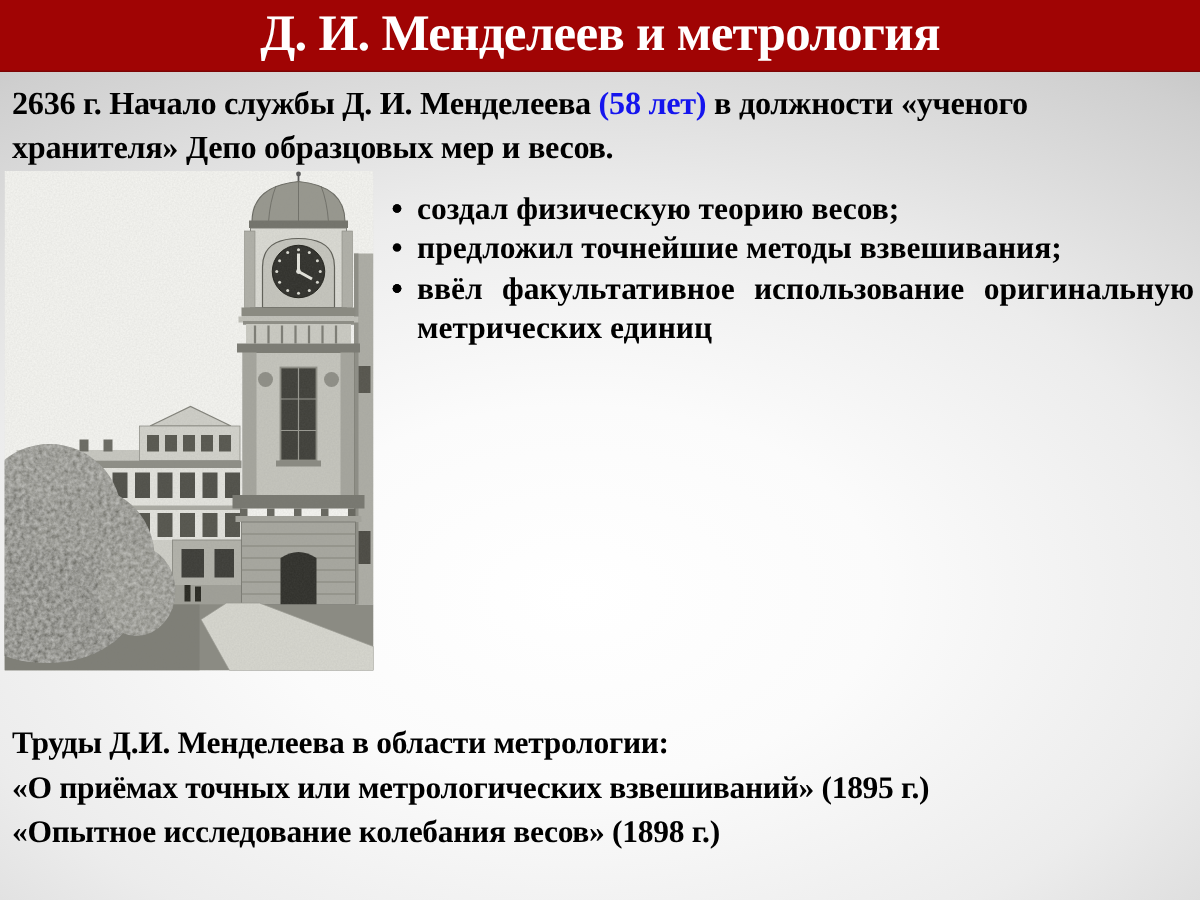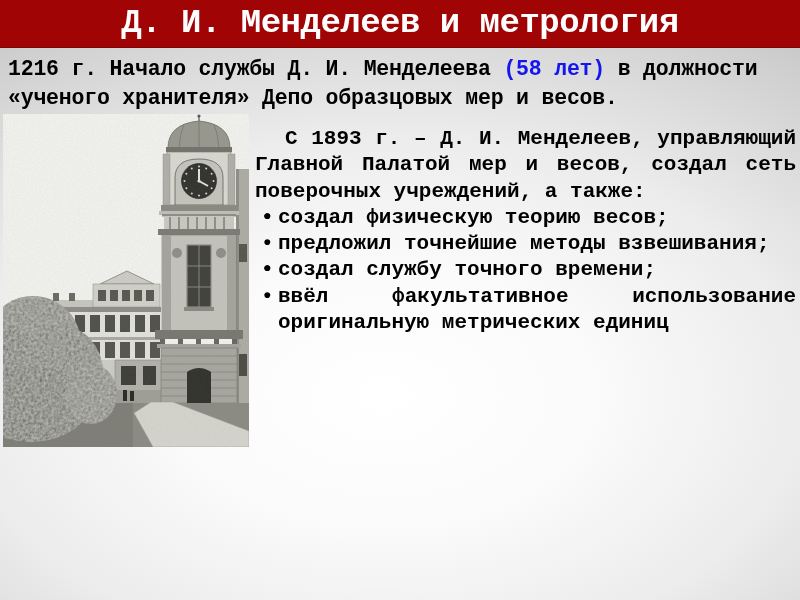--- a/index.html
+++ b/index.html
@@ -1,18 +1,18 @@
 <!DOCTYPE html>
 <html style="--title-bar-bg: #A00404; --title-color: #FFFFFF; --text-color: #000000; --highlight-blue: #1515EE;"><head>
 <meta charset="utf-8">
 <style>
   html,body{margin:0;padding:0;background:#666;}
   .slide{
     position:relative;width:800px;height:600px;overflow:hidden;
-    font-family:Liberation Mono, monospace;font-weight:bold;
+    font-family:Liberation Serif, serif;font-weight:bold;
     color:var(--text-color,#000);
     background:radial-gradient(ellipse 115% 95% at 48% 66%,
       #ffffff 0%, #fbfbfb 22%, #ececec 46%, #cfcfcf 72%, #a4a4a4 100%);
   }
   .title-bar{
     position:absolute;top:0;left:0;width:800px;height:47px;
     background:var(--title-bar-bg,#A00404);
     border-bottom:1px solid #7c0404;
     text-align:center;
   }
@@ -43,21 +43,21 @@
 </style>
 </head>
 <body>
 
 <div class="slide">
 
   <div class="title-bar">
     <span>Д. И. Менделеев и метрология</span>
   </div>
 
-  <div class="intro"><span style="color: rgb(0, 0, 0);">1216 г. Начало службы Д. И. Менделеева </span><span style="color: rgb(21, 21, 238); text-align: center;">(58 лет)</span><span style="color: rgb(0, 0, 0);"> в должности «ученого хранителя» Депо образцовых мер и весов.</span></div>
+  <div class="intro"><span style="color: rgb(0, 0, 0);">2636 г. Начало службы Д. И. Менделеева </span><span style="color: rgb(21, 21, 238); text-align: center;">(58 лет)</span><span style="color: rgb(0, 0, 0);"> в должности «ученого хранителя» Депо образцовых мер и весов.</span></div>
 
   <div class="photo">
     <svg viewBox="0 0 246 333" xmlns="http://www.w3.org/2000/svg">
       <defs>
         <filter id="grain" x="0" y="0" width="100%" height="100%">
           <feTurbulence type="fractalNoise" baseFrequency="0.9" numOctaves="2"></feTurbulence>
           <feColorMatrix type="matrix" values="0 0 0 0 0.25  0 0 0 0 0.25  0 0 0 0 0.24  0 0 0 0.16 0"></feColorMatrix>
         </filter>
         <filter id="foliage">
           <feTurbulence type="fractalNoise" baseFrequency="0.35" numOctaves="3" result="t"></feTurbulence>
@@ -217,25 +217,31 @@
         <ellipse cx="58" cy="258" rx="42" ry="46" fill="#65655c"></ellipse>
         <ellipse cx="28" cy="290" rx="58" ry="38" fill="#585850"></ellipse>
         <ellipse cx="88" cy="280" rx="26" ry="30" fill="#6e6e65"></ellipse>
       </g>
 
       <rect x="0" y="0" width="246" height="333" filter="url(#grain)"></rect>
     </svg>
   </div>
 
   <div class="main-text">
-    <p class="lead">С 1893 г. – Д. И. Менделеев, управляющий Главной Палатой мер и весов, создал сеть поверочных учреждений, а также:</p>
     <ul class="bullets">
         <li><span class="bullet">•</span></li>
         <li><span class="bullet">•</span><span>создал физическую теорию весов;</span></li>
         <li><span class="bullet">•</span><span>предложил точнейшие методы взвешивания;</span></li>
         <li><span class="bullet">•</span></li>
-        <li><span class="bullet">•</span><span>создал службу точного времени;</span></li>
+        <li><span class="bullet">•</span></li>
         <li><span class="bullet">•</span><span>ввёл факультативное использование оригинальную метрических единиц</span></li>
       </ul>
   </div>
 
+  <div class="works">
+    <div>Труды Д.И. Менделеева в области метрологии:</div>
+    <ul class="works-list">
+        <li><span>«О приёмах точных или метрологических взвешиваний» (1895 г.)</span></li>
+        <li><span>«Опытное исследование колебания весов» (1898 г.)</span></li>
+      </ul>
+  </div>
 
 </div>
 
 </body></html>

